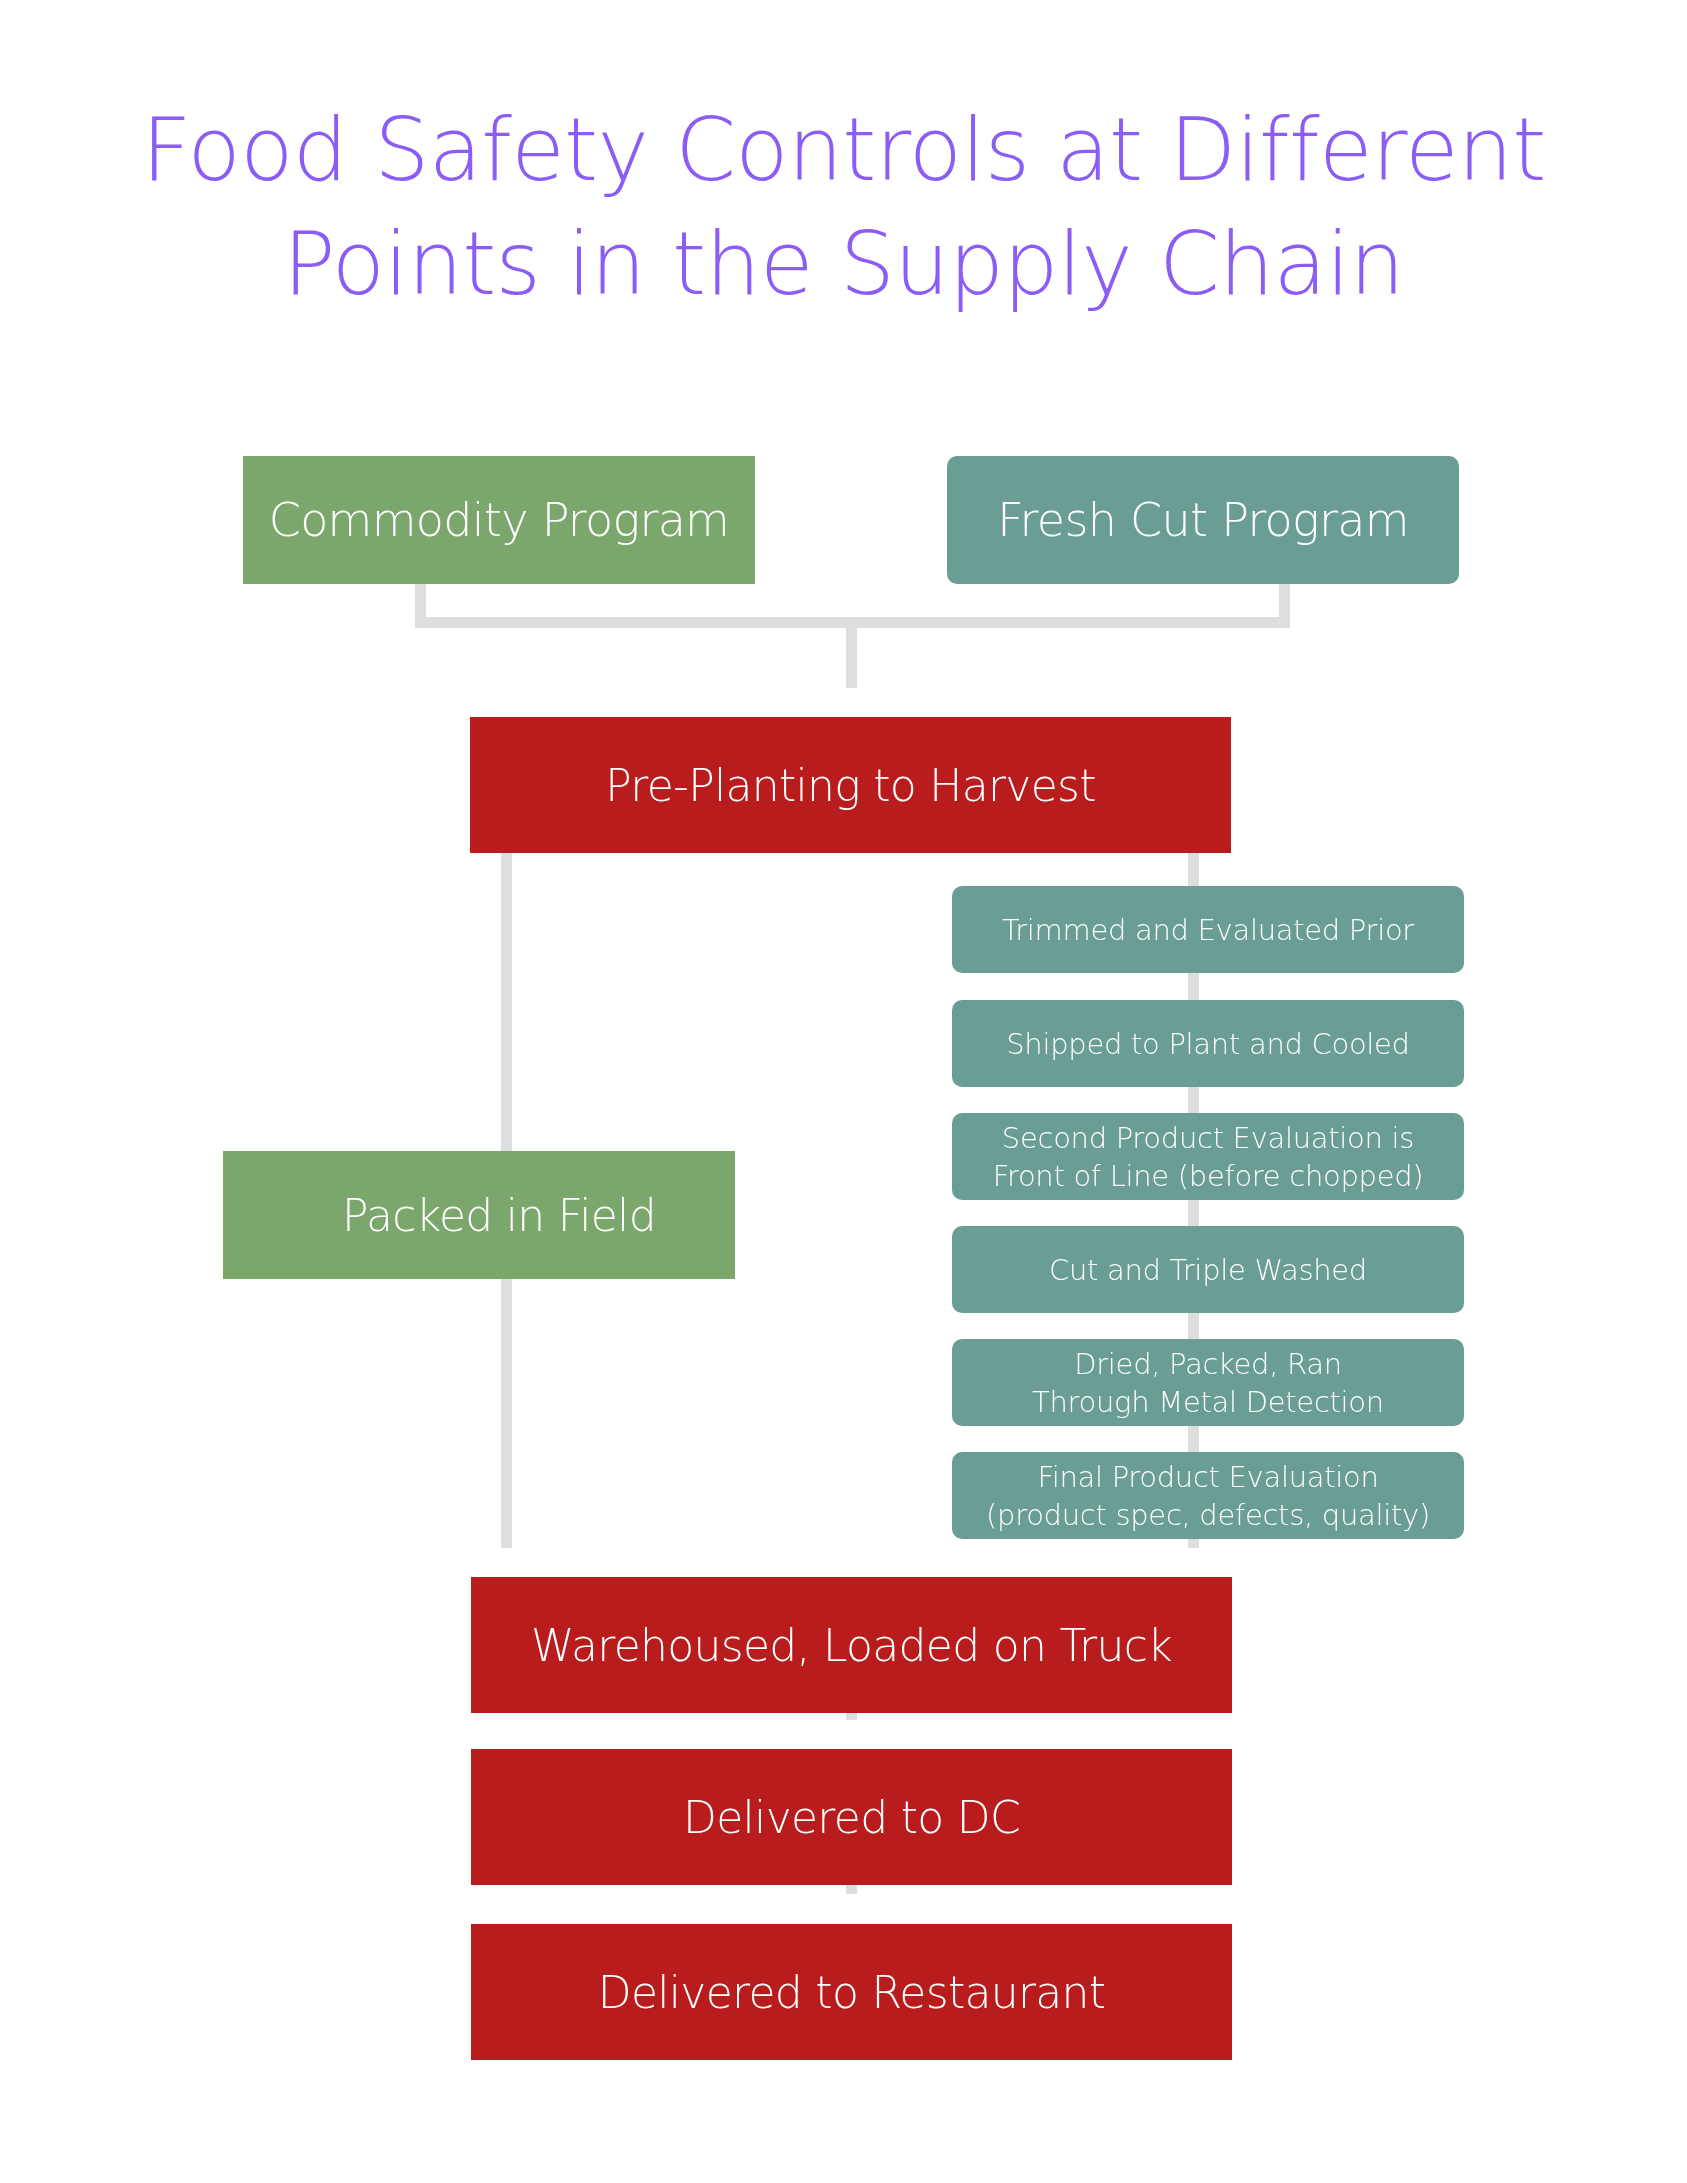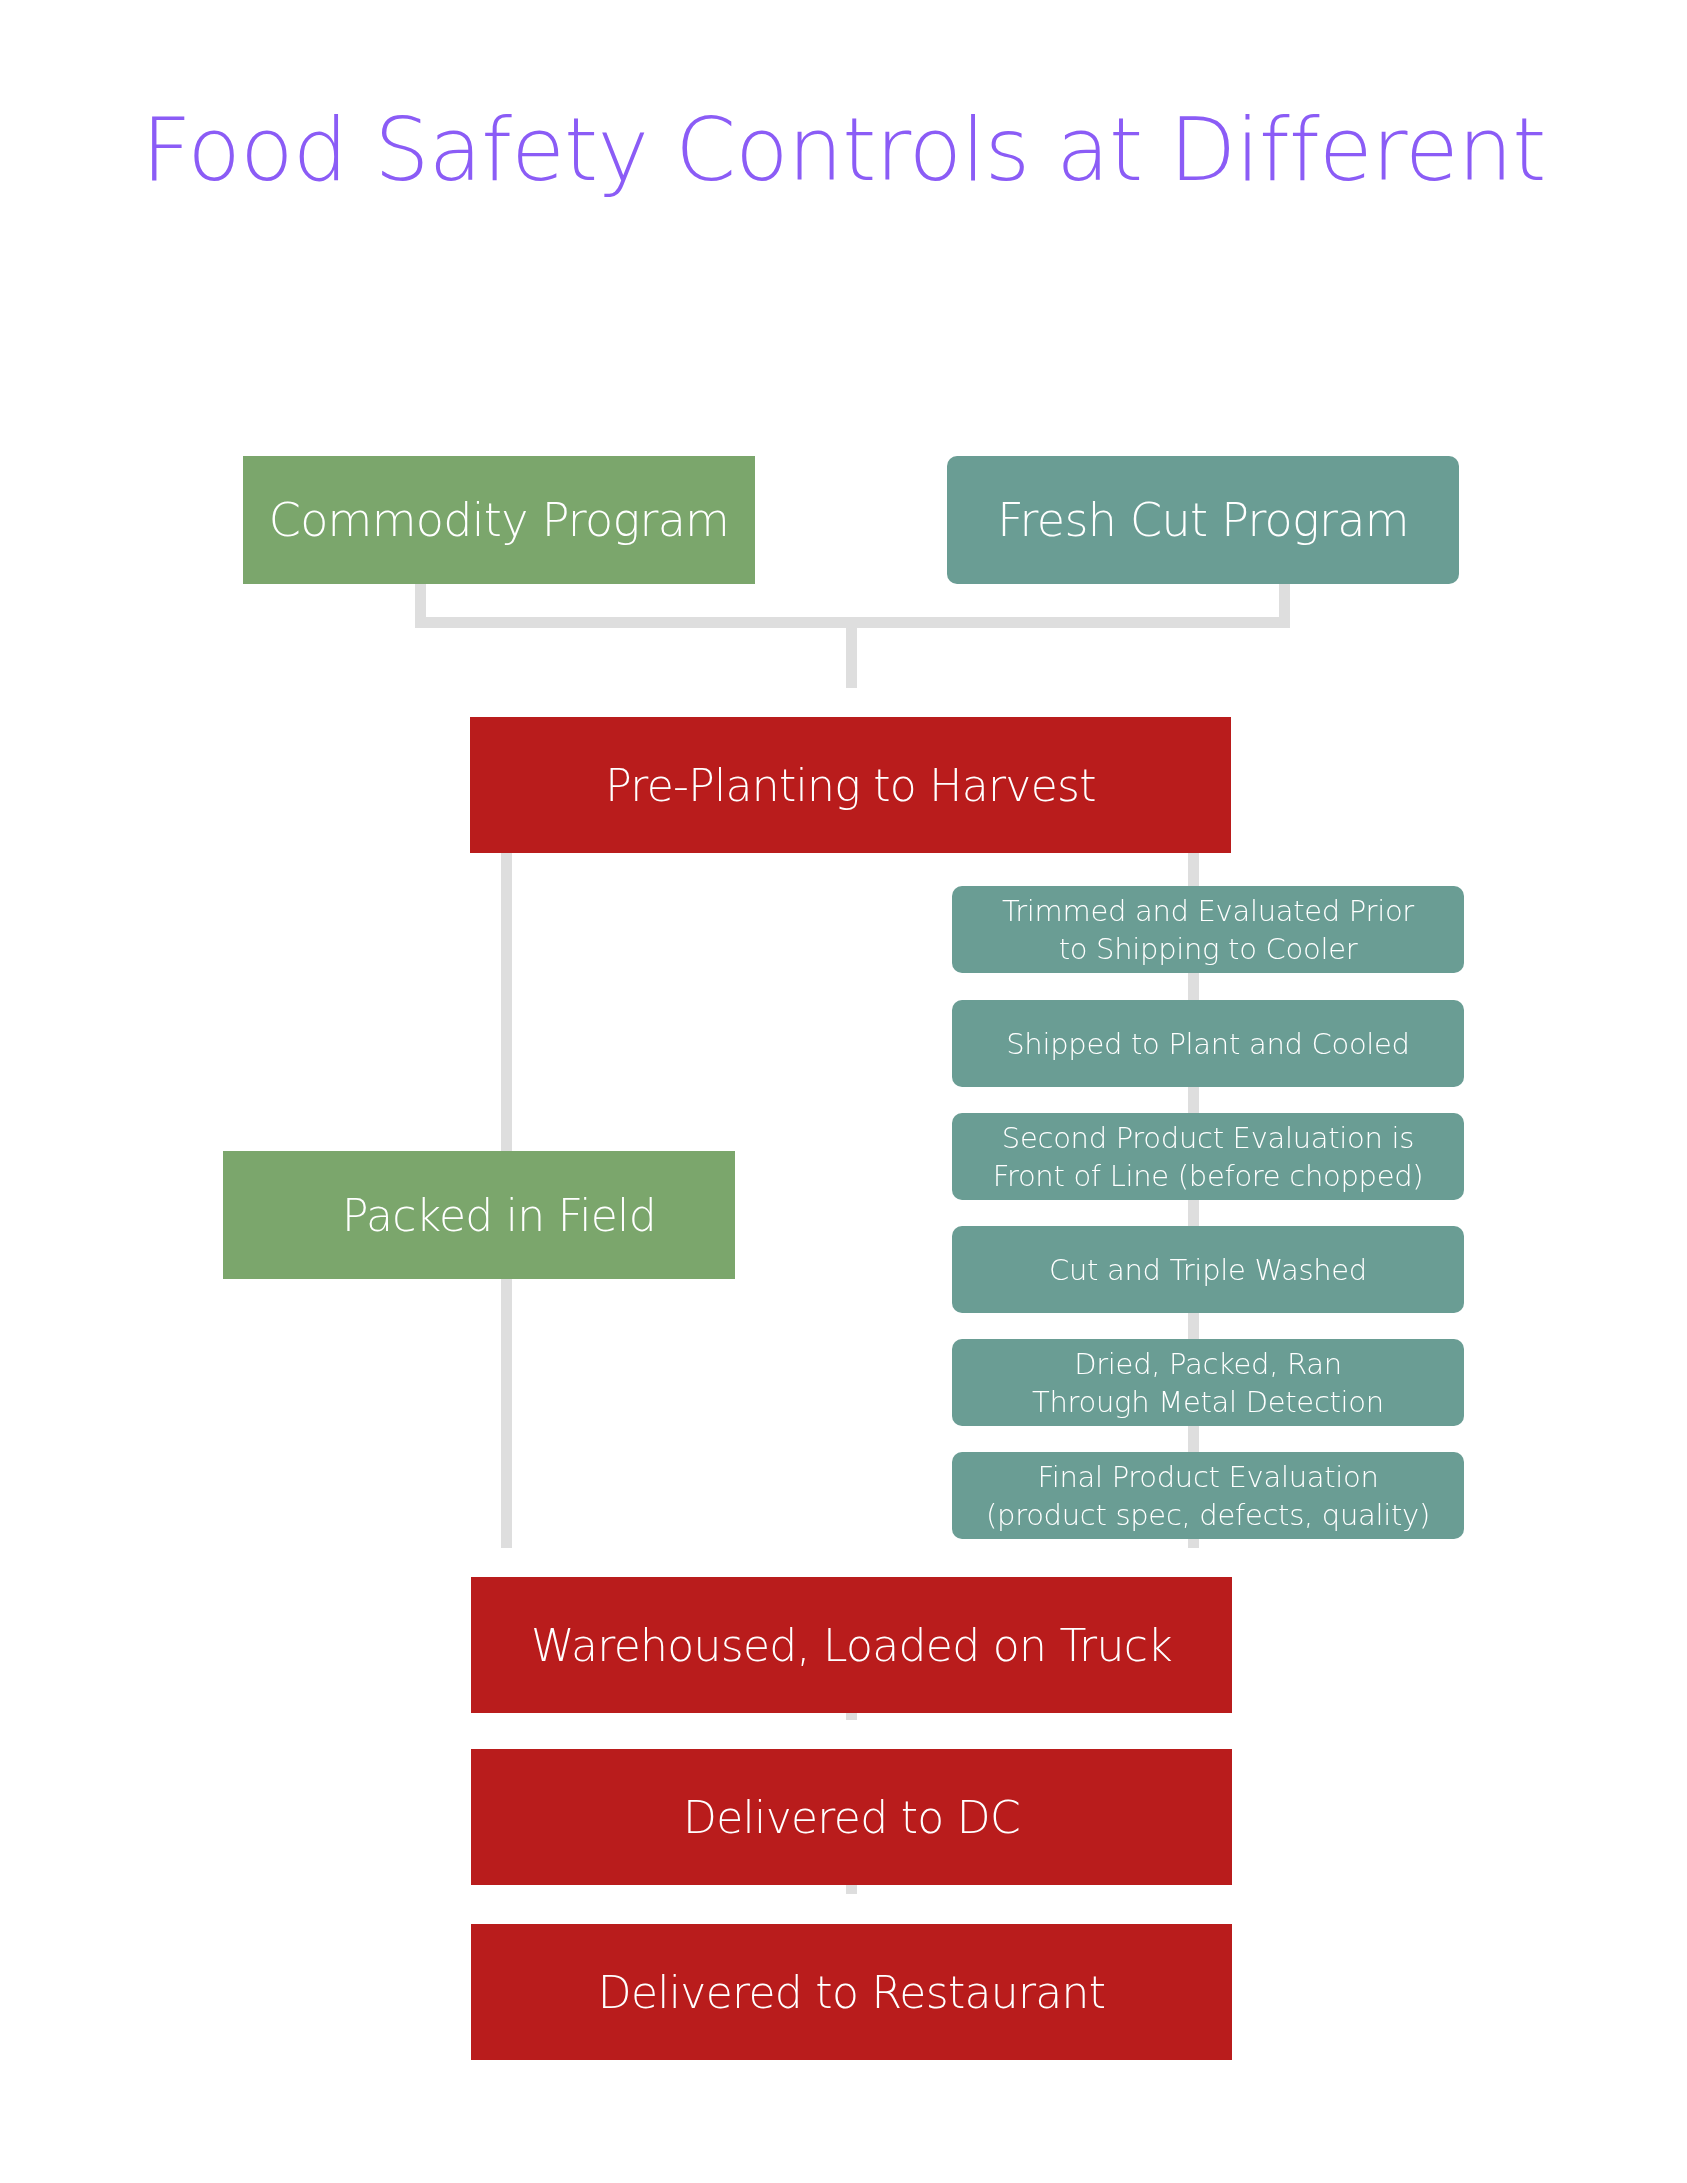--- a/index.html
+++ b/index.html
@@ -19,20 +19,21 @@
     .prog { font-size: 46px; letter-spacing: -0.7px; }
     .small { font-size: 29px; line-height: 38px; letter-spacing: -0.3px; }
     .small span { display: block; white-space: nowrap; }
     .line { position: absolute; background: #DEDEDE; }
   </style>
 </head>
 <body>
 
 <div class="title">
   <span>Food Safety Controls at Different</span>
+  <span>Points in the Supply Chain</span>
 </div>
 
 <div class="line" style="left:415px; top:553px; width:11.2px; height:74px;"></div>
 <div class="line" style="left:1279px; top:553px; width:11.2px; height:74px;"></div>
 <div class="line" style="left:415px; top:617px; width:875px; height:10.6px;"></div>
 <div class="line" style="left:846px; top:622px; width:11.2px; height:66px;"></div>
 <div class="line" style="left:501px; top:820px; width:11.2px; height:728px;"></div>
 <div class="line" style="left:1188px; top:820px; width:11.2px; height:728px;"></div>
 <div class="line" style="left:846px; top:1680px; width:11.2px; height:40px;"></div>
 <div class="line" style="left:846px; top:1852px; width:11.2px; height:42px;"></div>
@@ -48,21 +49,20 @@
   <span>Pre-Planting to Harvest</span>
 </div>
 
 <div class="box green big" style="left:223px; top:1120px; width:512px; height:128px;padding-left:40px;">
   <span>Packed in Field</span>
 </div>
 
 <div class="box teal small" style="left:952px; top:855px; width:512px; height:87px;">
   <div>
     <span>Trimmed and Evaluated Prior</span>
-    <span>to Shipping to Cooler</span>
   </div>
 </div>
 <div class="box teal small" style="left:952px; top:969px; width:512px; height:87px;">
   <div>
     <span>Shipped to Plant and Cooled</span>
   </div>
 </div>
 <div class="box teal small" style="left:952px; top:1082px; width:512px; height:87px;">
   <div>
     <span>Second Product Evaluation is</span>

